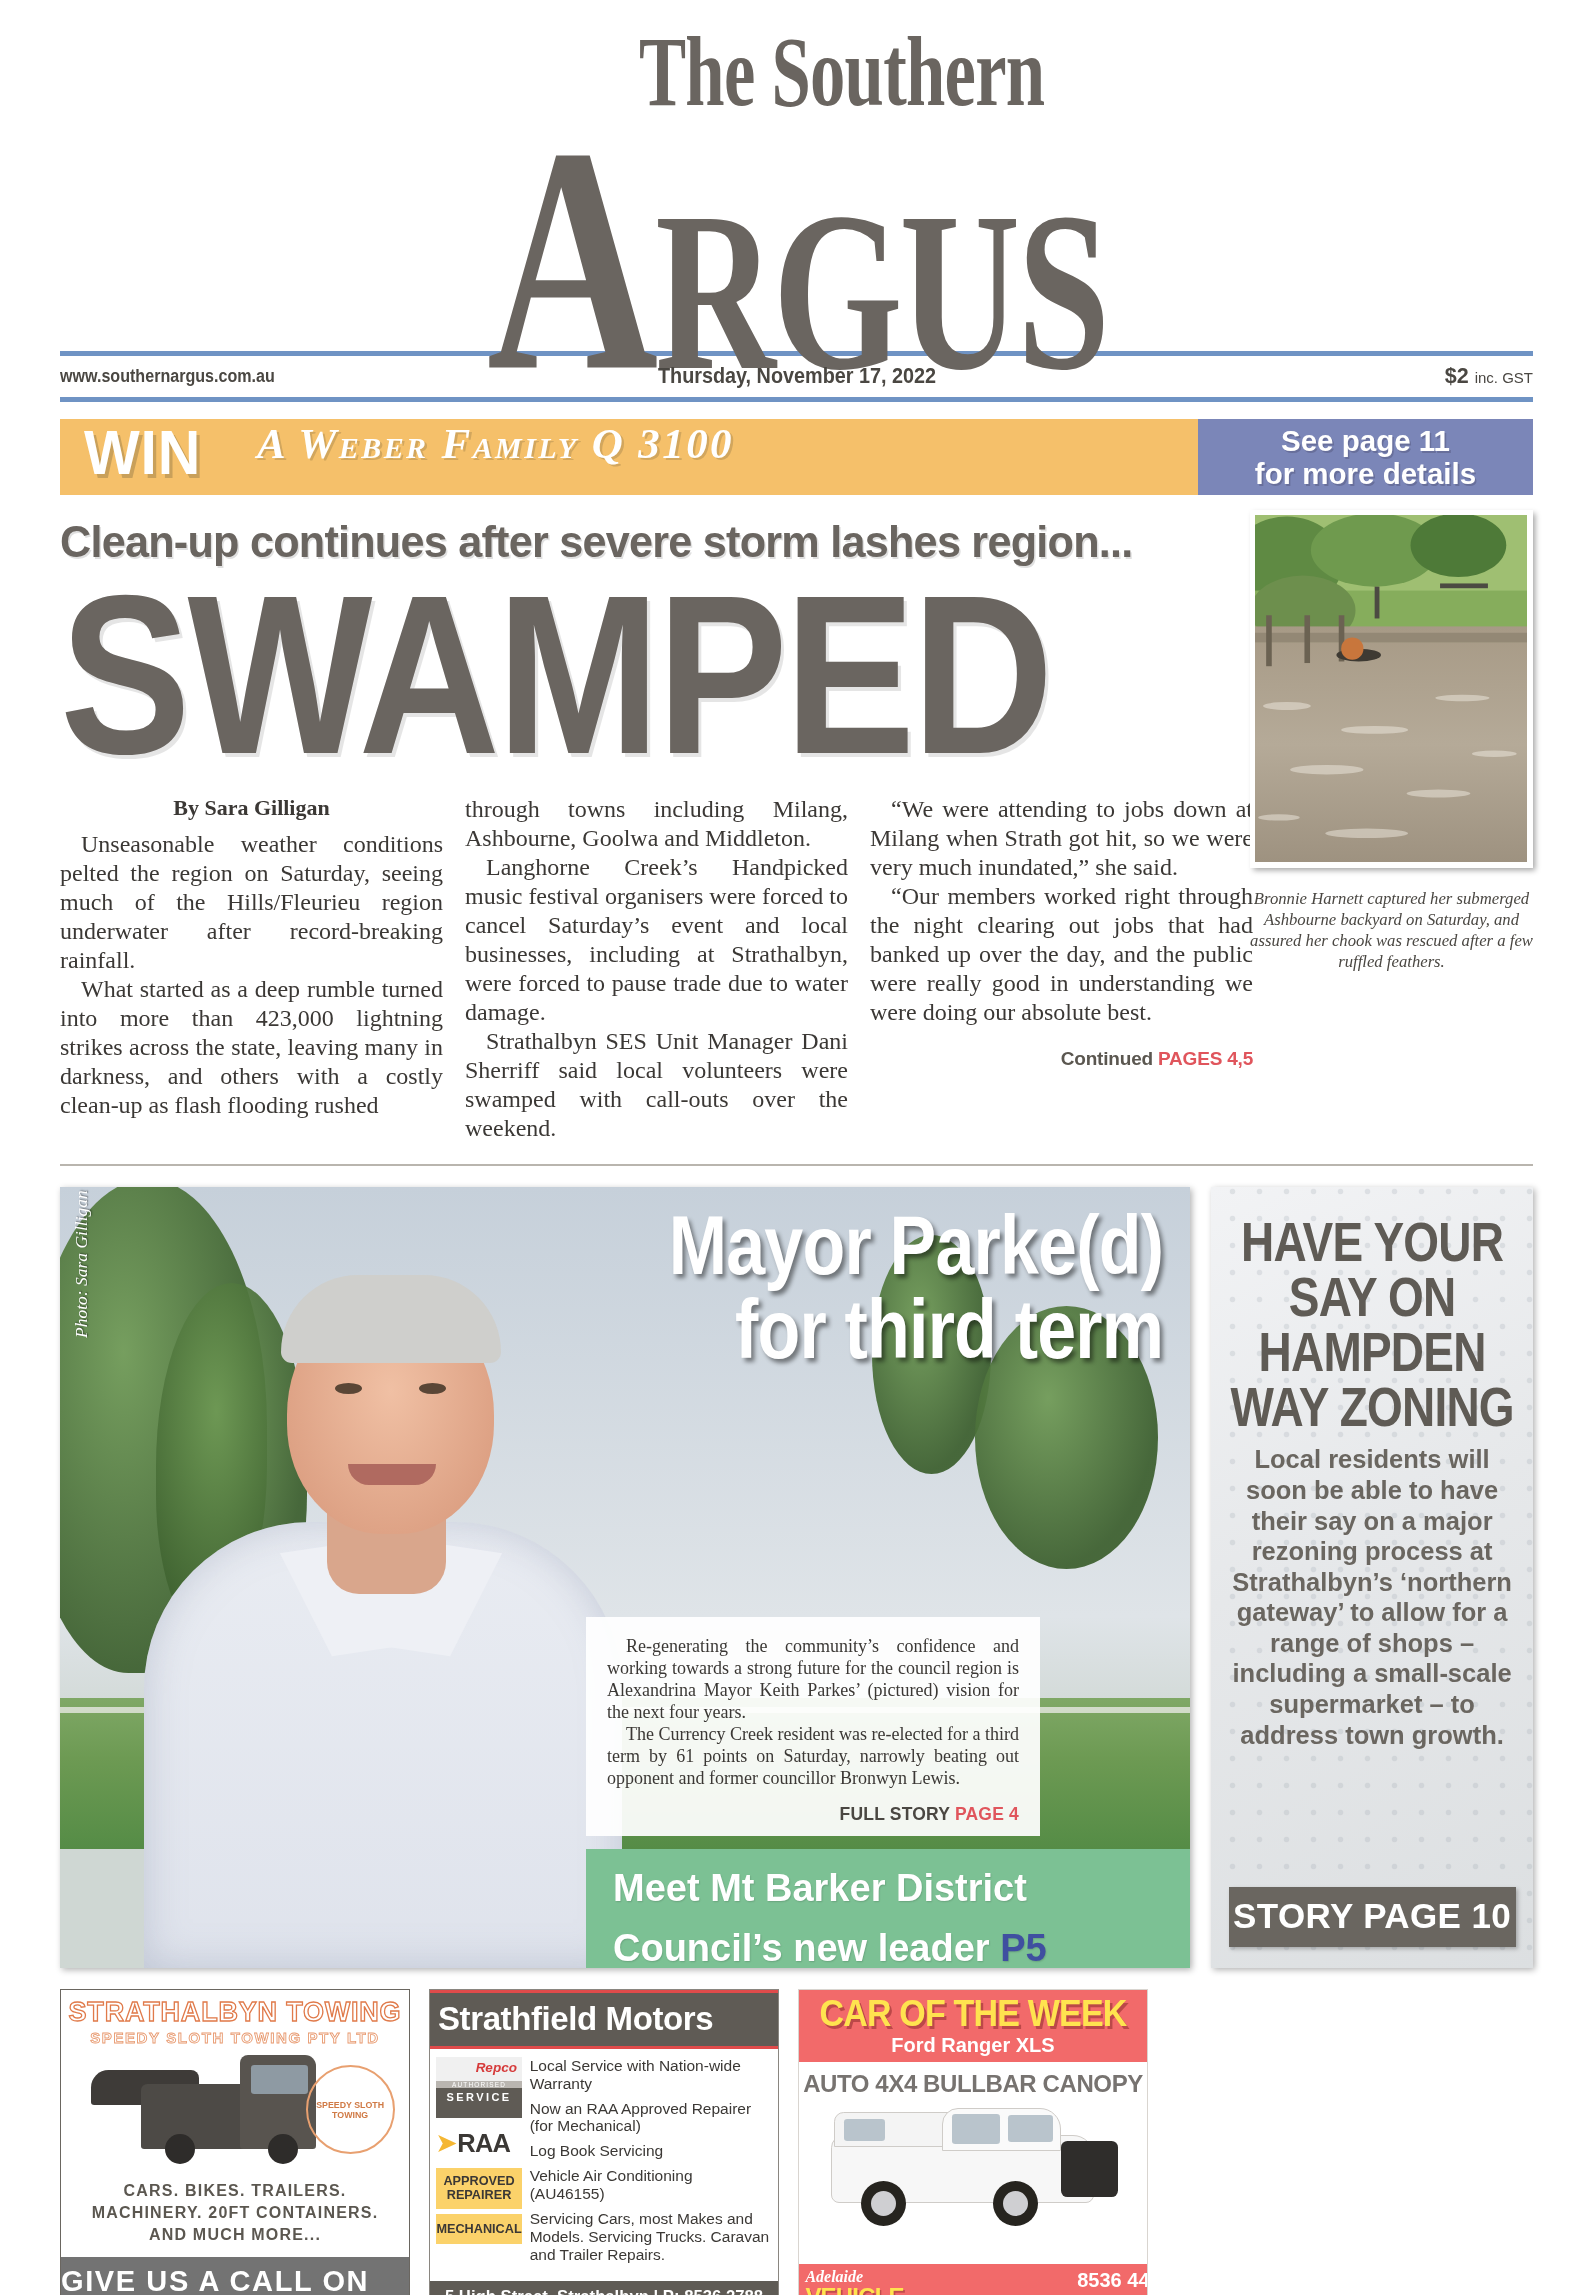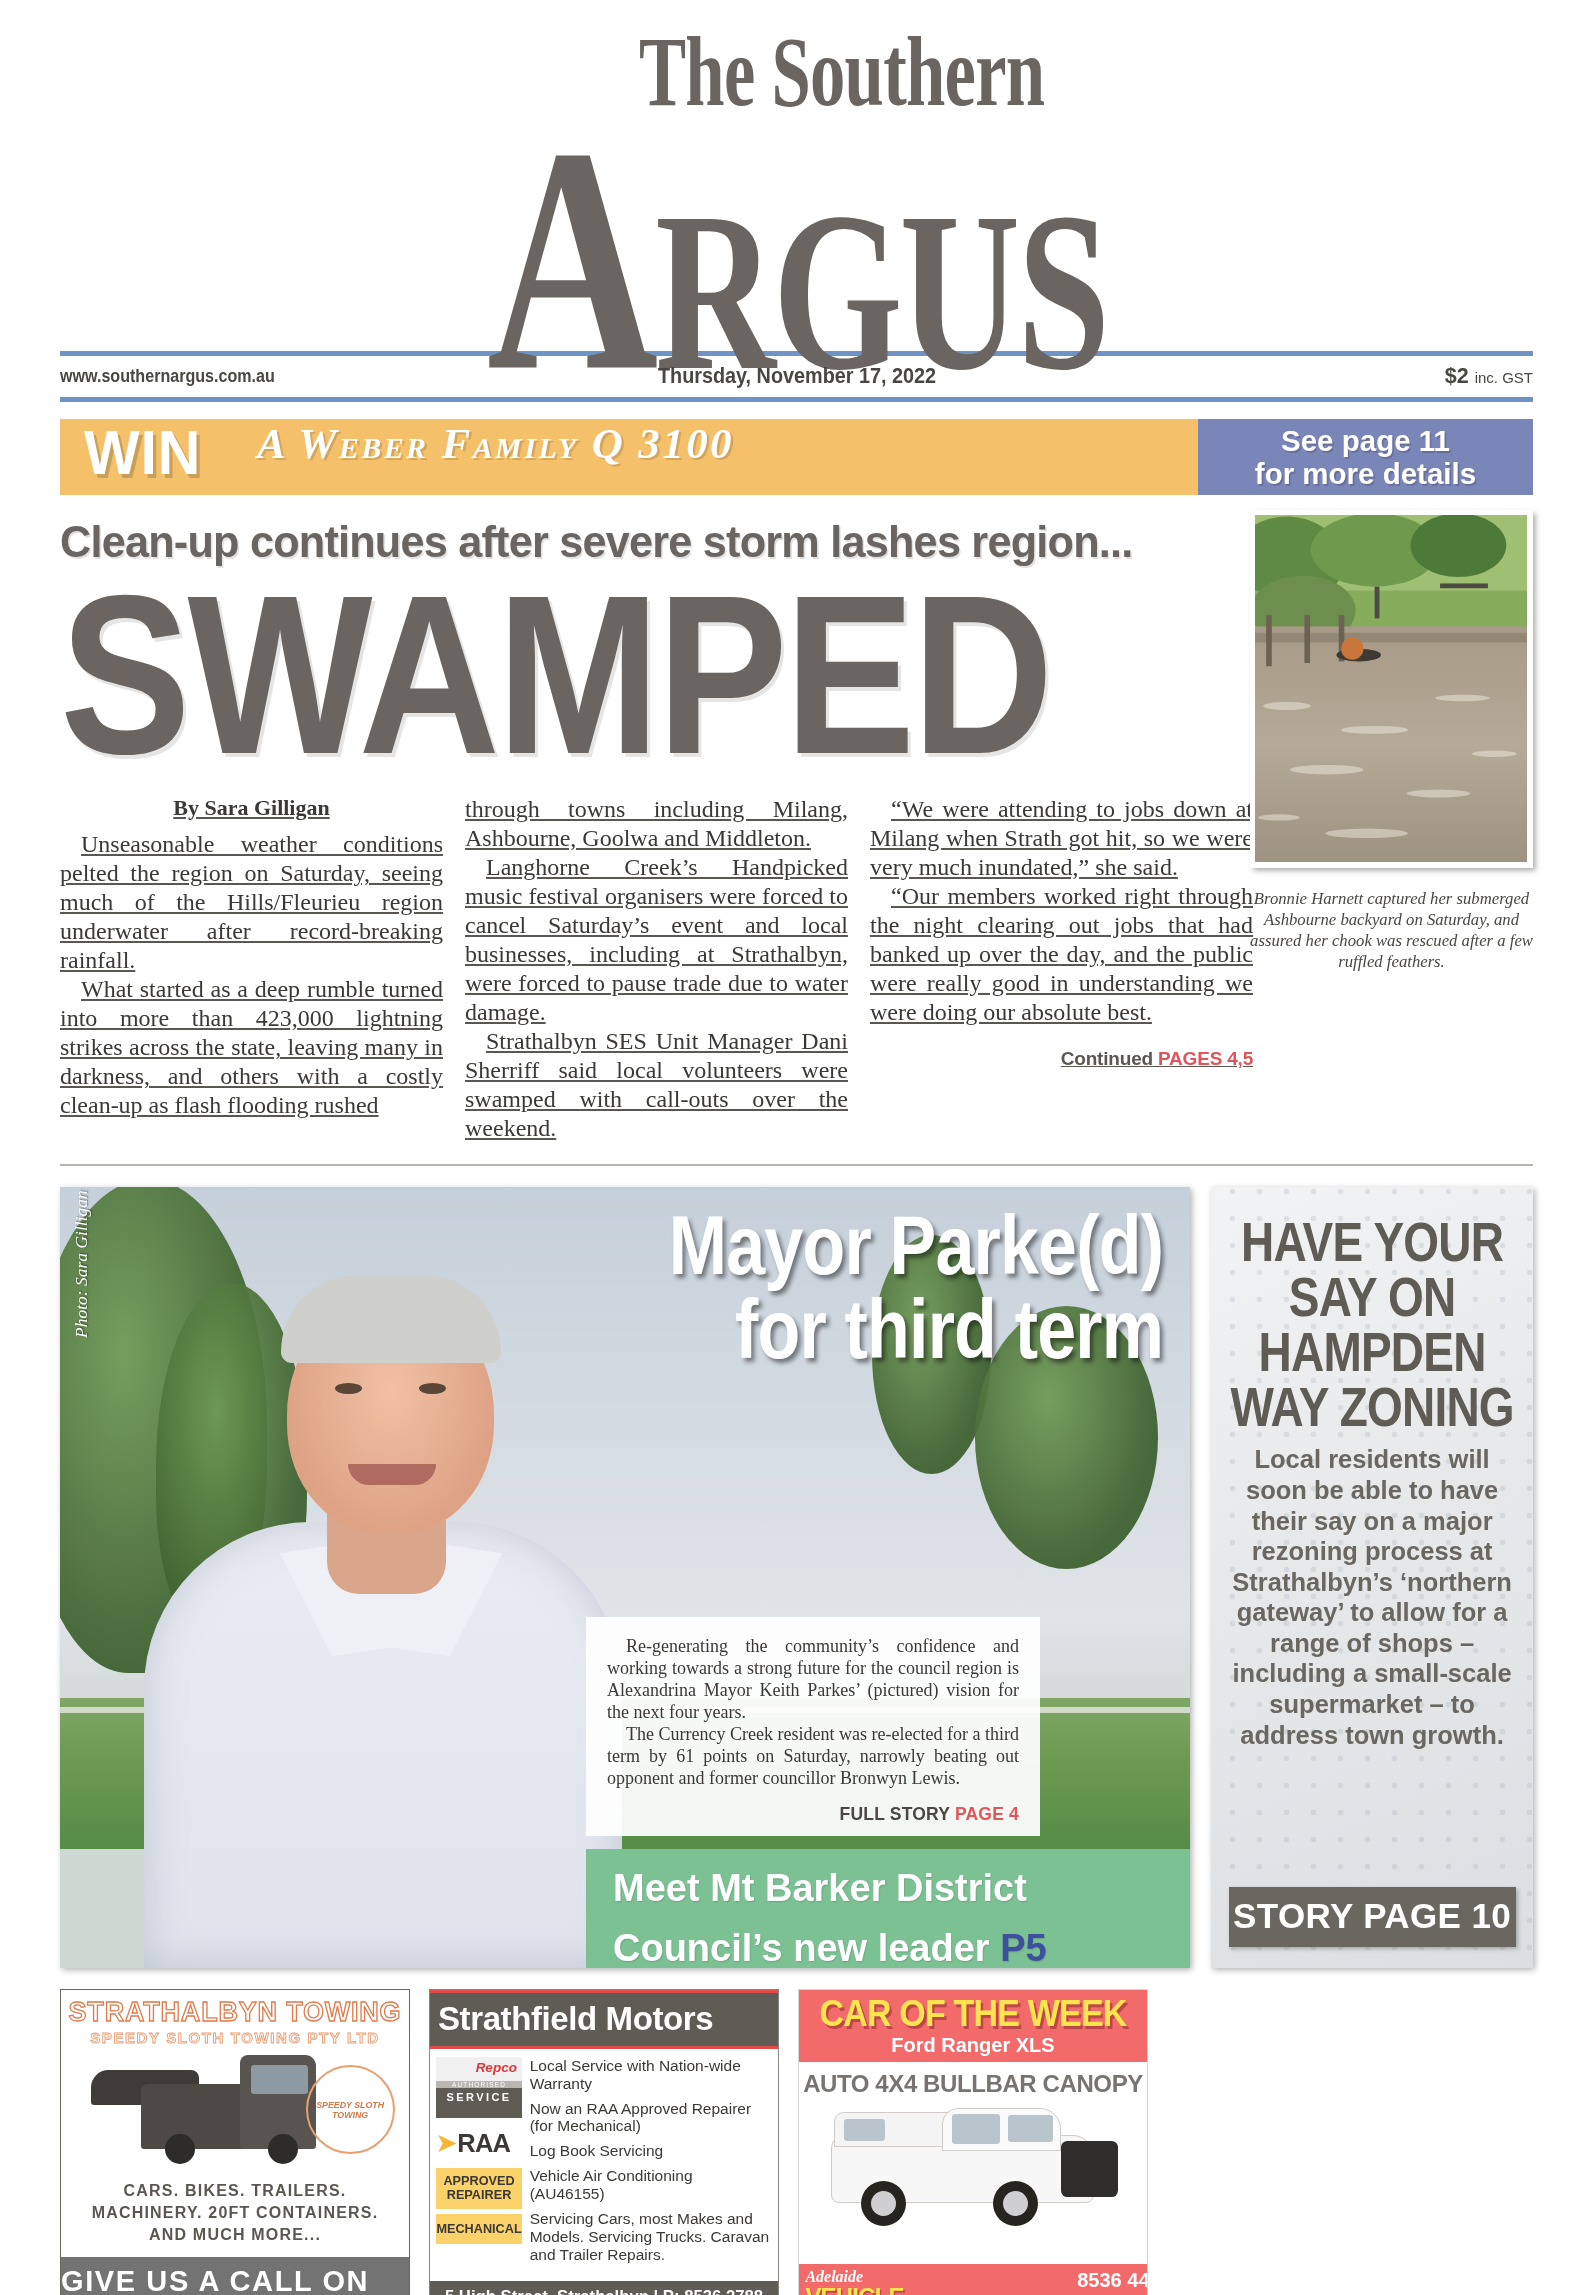--- a/index.html
+++ b/index.html
@@ -112,21 +112,21 @@
     position: absolute; right: 0; top: 373px; width: 283px;
     font-family: "Liberation Serif", serif; font-style: italic;
     font-size: 16.7px; line-height: 1.25; text-align: center; color: #4a4742;
   }
 
   
   .story-cols {
     margin-top: 46px; display: flex; gap: 22px;
     width: 1195px;
   }
-  .scol { width: 383px; text-decoration: underline; }
+  .scol { width: 383px; }
   .byline {
     font-family: "Liberation Serif", serif; font-weight: bold;
     font-size: 22px; text-align: center; color: #3b3835; margin-bottom: 9.6px;
   }
   .body-p {
     font-family: "Liberation Serif", serif;
     font-size: 24px; line-height: 1.21; color: #3b3835;
     text-align: justify; text-indent: 21px;
   }
   .continued {
@@ -279,21 +279,21 @@
   .tow-img { height: 119px; position: relative; margin: 4.8px 8px 0 8px; }
   .truck-body { position:absolute; left: 72px; bottom: 21px; width: 159px; height: 65px; background:#4d4a46; border-radius: 6.4px 14.3px 3.2px 3.2px; }
   .truck-cab { position:absolute; left: 171px; bottom: 21px; width: 76px; height: 94px; background:#58544f; border-radius: 8px 11px 3.2px 3.2px; }
   .truck-win { position:absolute; left: 182px; bottom: 76px; width: 57px; height: 29px; background:#8e9aa3; border-radius:3.2px; }
   .truck-car { position:absolute; left: 22px; bottom: 65px; width: 108px; height: 35px; background:#3e3b38; border-radius: 17.5px 8px 3.2px 3.2px; }
   .truck-wh { position:absolute; bottom: 6.4px; width: 30px; height: 30px; background:#2e2c2a; border-radius:50%; }
   .sloth-badge {
     position:absolute; right: 6.4px; bottom: 16px; width: 89px; height: 89px;
     border-radius: 50%; border: 2.4px solid #e8a070;
     display:flex; align-items:center; justify-content:center;
-    font-size: 8.8px; color:#d07a45; font-weight:bold; text-align:center;font-style:italic;
+    font-size: 8.8px; color:#d07a45; font-weight:bold; text-align:center;
   }
   .tow-lines {
     text-align:center; font-weight:bold; font-size: 16px; letter-spacing: 1.2px;
     color:#5b5750; line-height: 1.4; margin-top: 9.6px;
   }
   .tow-foot {
     position:absolute; left:0; right:0; bottom:0; background:#737373;
     padding: 8px 0 9.6px 0; text-align:left;
   }
   .tow-foot .l1 { color:#fff; font-size: 29px; font-weight:bold; letter-spacing: 1.6px; }

